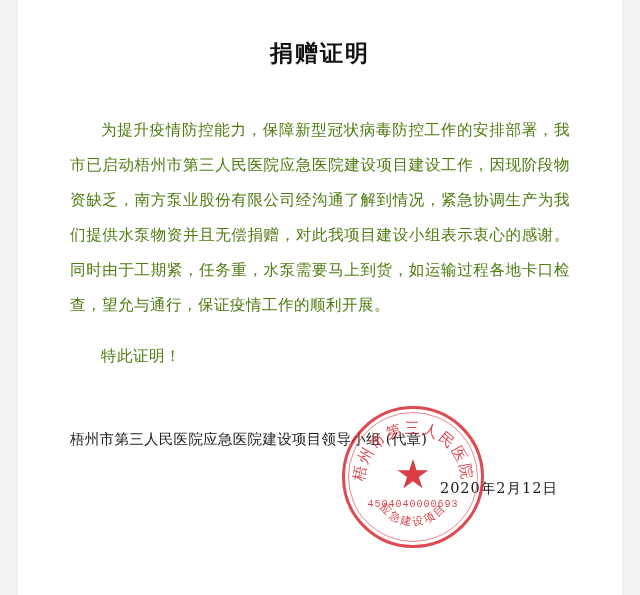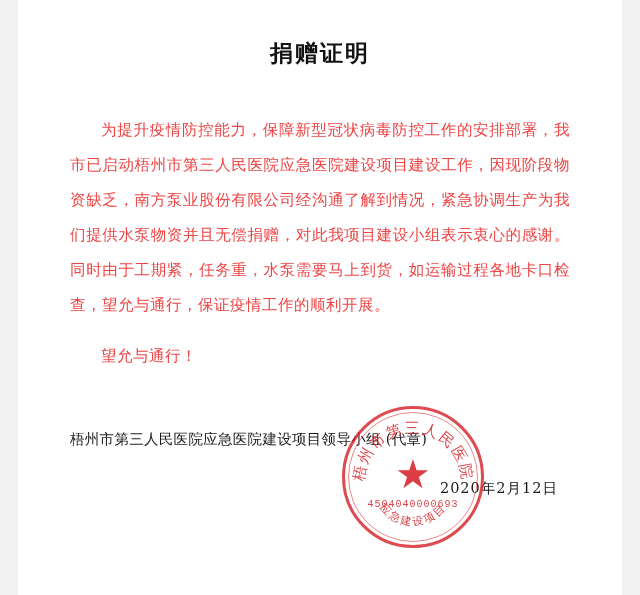--- a/index.html
+++ b/index.html
@@ -47,21 +47,21 @@
     font-weight: bold;
     color: #111111;
     letter-spacing: 2px;
     padding-top: 38px;
   }
 
   .body-text {
     margin: 44px 52px 0 52px;
     font-family: "DejaVu Serif", serif;
     font-size: 15.5px;
-    color: #ef4444;
+    color: #4d7c0f;
     line-height: 35px;
     text-align: justify;
     text-justify: inter-ideograph;
     letter-spacing: 0.5px;
   }
   .body-text p {
     margin: 0;
     text-indent: 2em;
   }
   .body-text p + p {
@@ -160,21 +160,21 @@
 
   <div class="side-band left"></div>
   <div class="side-band right"></div>
 
   <div class="doc">
 
     <div class="doc-title">捐赠证明</div>
 
     <div class="body-text">
       <p>为提升疫情防控能力，保障新型冠状病毒防控工作的安排部署，我市已启动梧州市第三人民医院应急医院建设项目建设工作，因现阶段物资缺乏，南方泵业股份有限公司经沟通了解到情况，紧急协调生产为我们提供水泵物资并且无偿捐赠，对此我项目建设小组表示衷心的感谢。同时由于工期紧，任务重，水泵需要马上到货，如运输过程各地卡口检查，望允与通行，保证疫情工作的顺利开展。</p>
-      <p>望允与通行！</p>
+      <p>特此证明！</p>
     </div>
 
     <div class="signature-block">
       <div class="sig-line">梧州市第三人民医院应急医院建设项目领导小组 (代章)</div>
       <div class="sig-date">2020年2月12日</div>
     </div>
 
     <div class="seal">
       <div class="ring"></div>
       <div class="ring-inner"></div>

